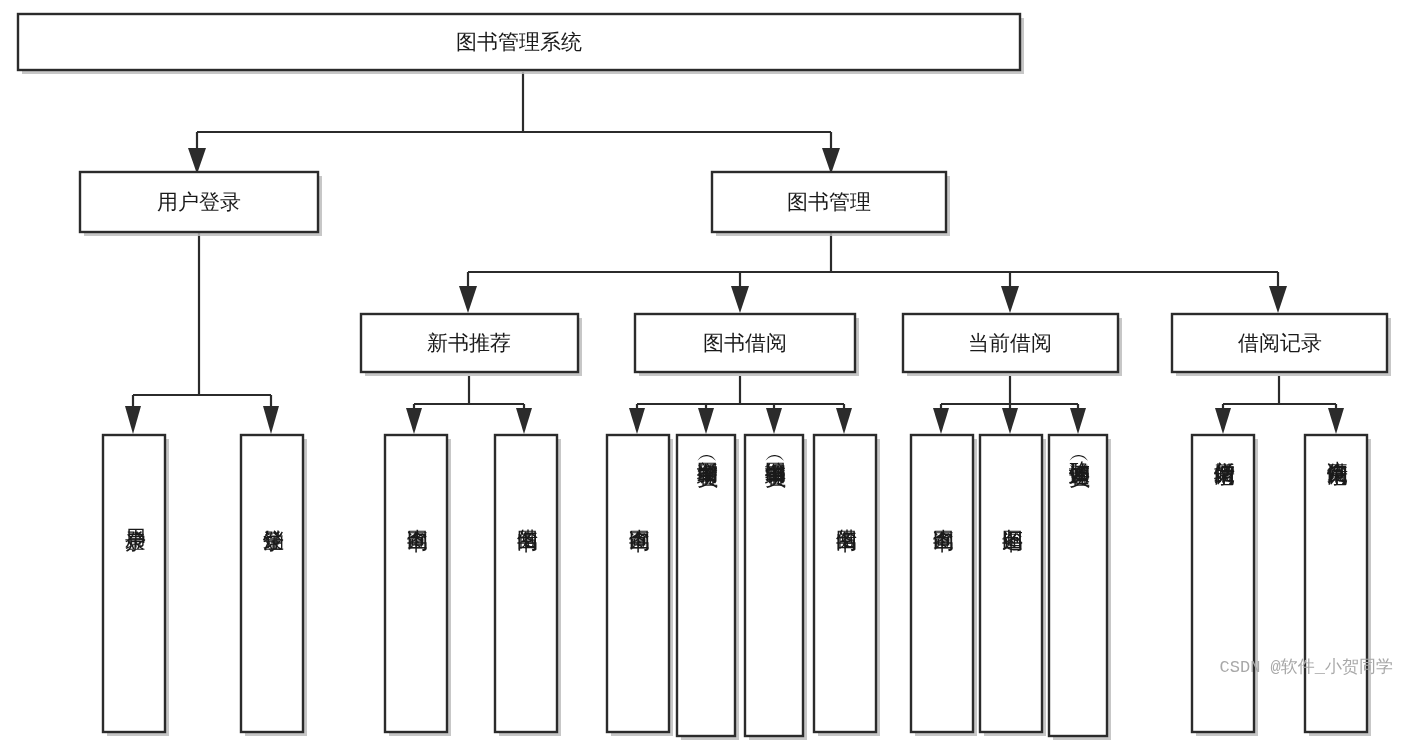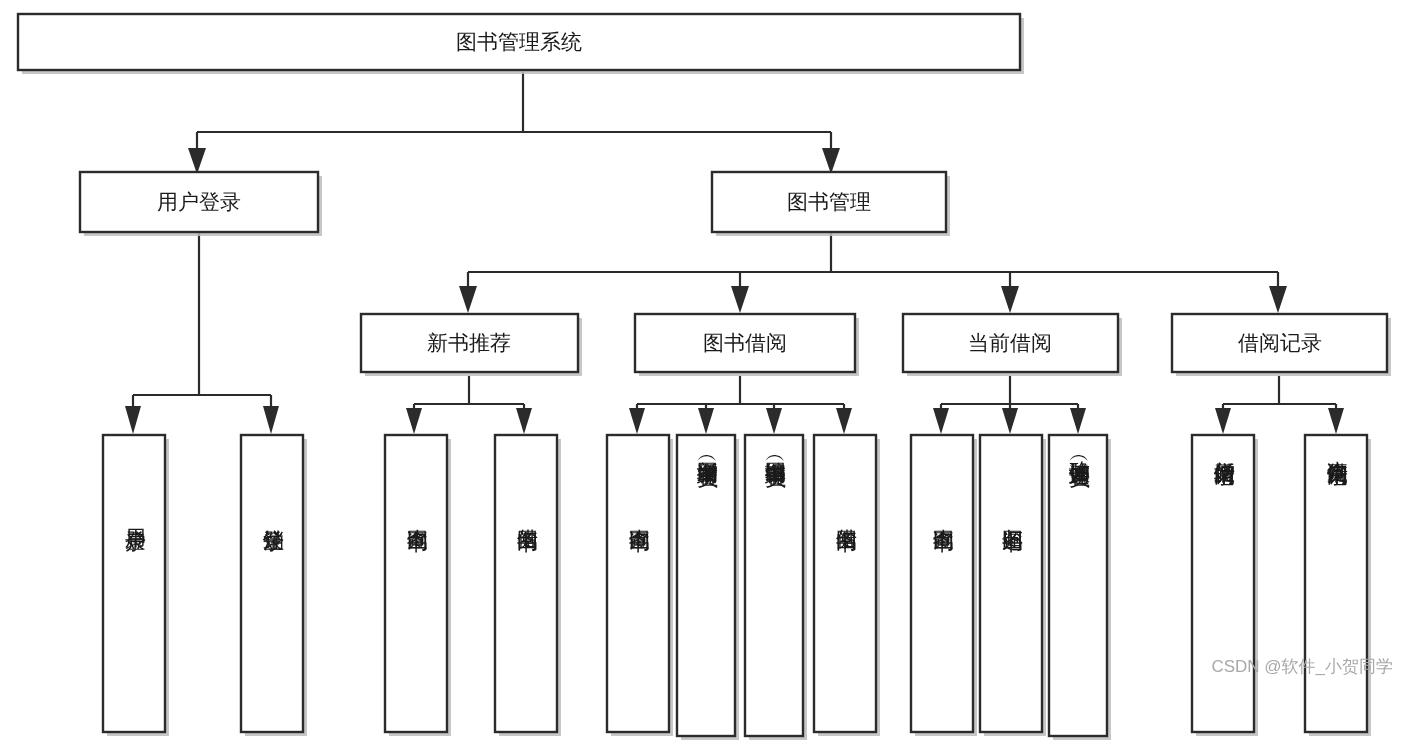--- a/index.html
+++ b/index.html
@@ -68,21 +68,21 @@
     color: #1a1a1a;
     letter-spacing: 1px;
     white-space: nowrap;
     text-align: left;
     user-select: none;
   }
   .watermark {
     position: absolute;
     right: 12px;
     bottom: 6px;
-    font-family: Liberation Sans, sans-serif;
+    font-family: Liberation Mono, monospace;
     font-size: 17px;
     color: #a8a8a8;
     user-select: none;
     white-space: nowrap;
   }
 </style>
 </head>
 <body>
 
 <div id="diagram-root">

